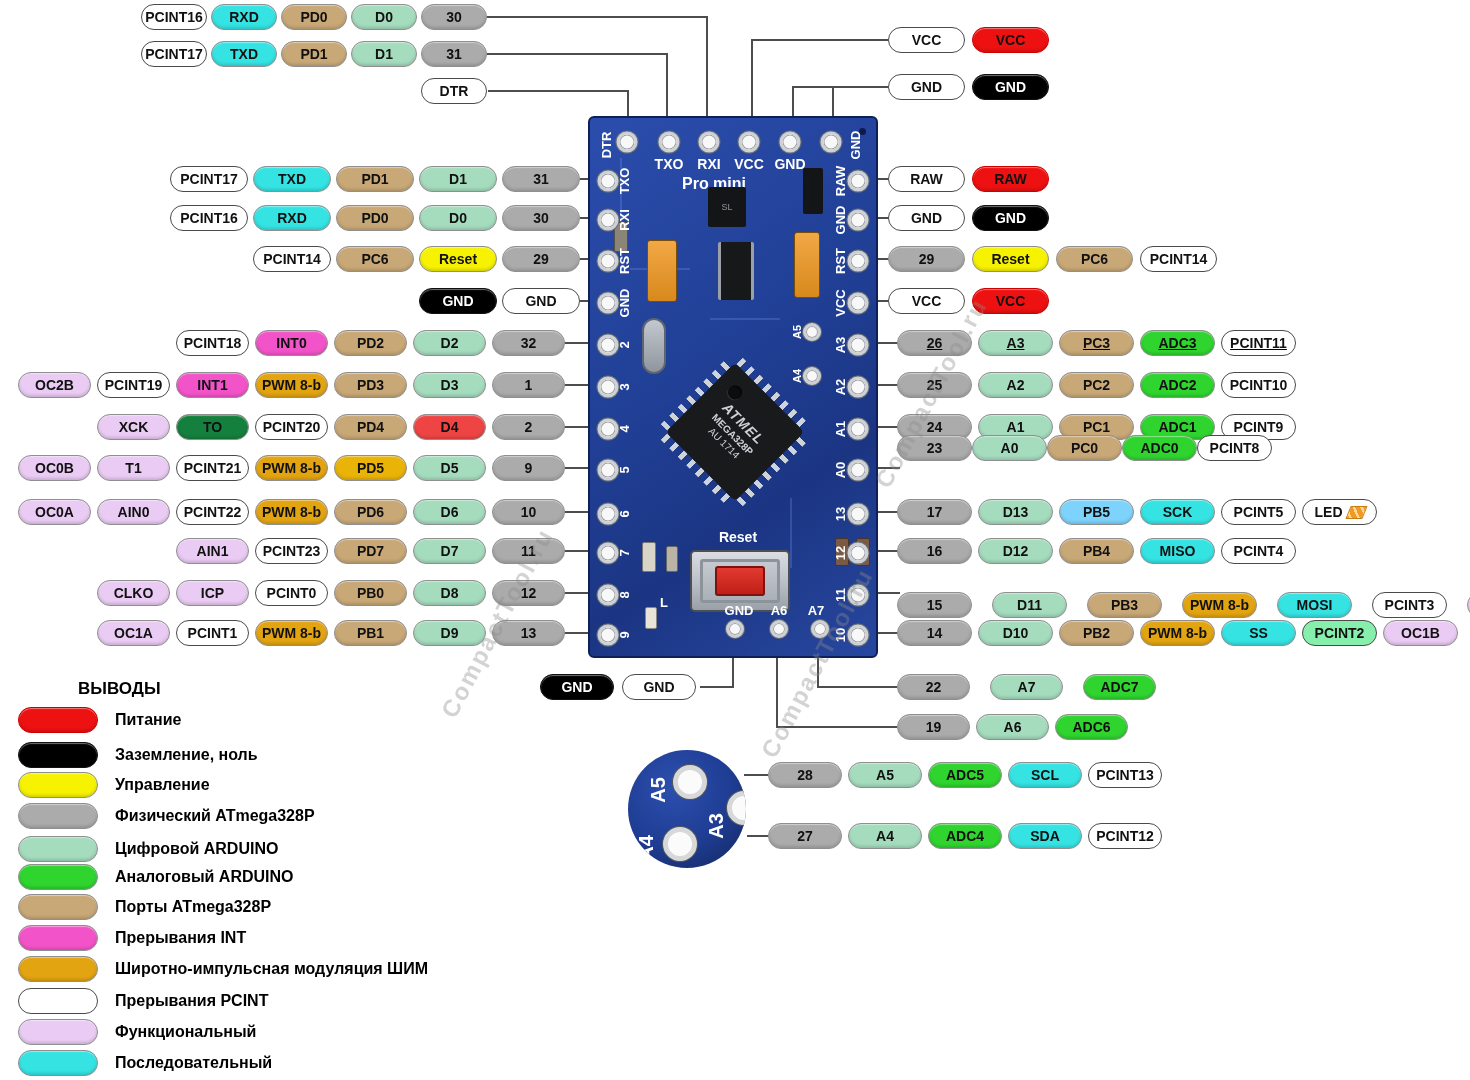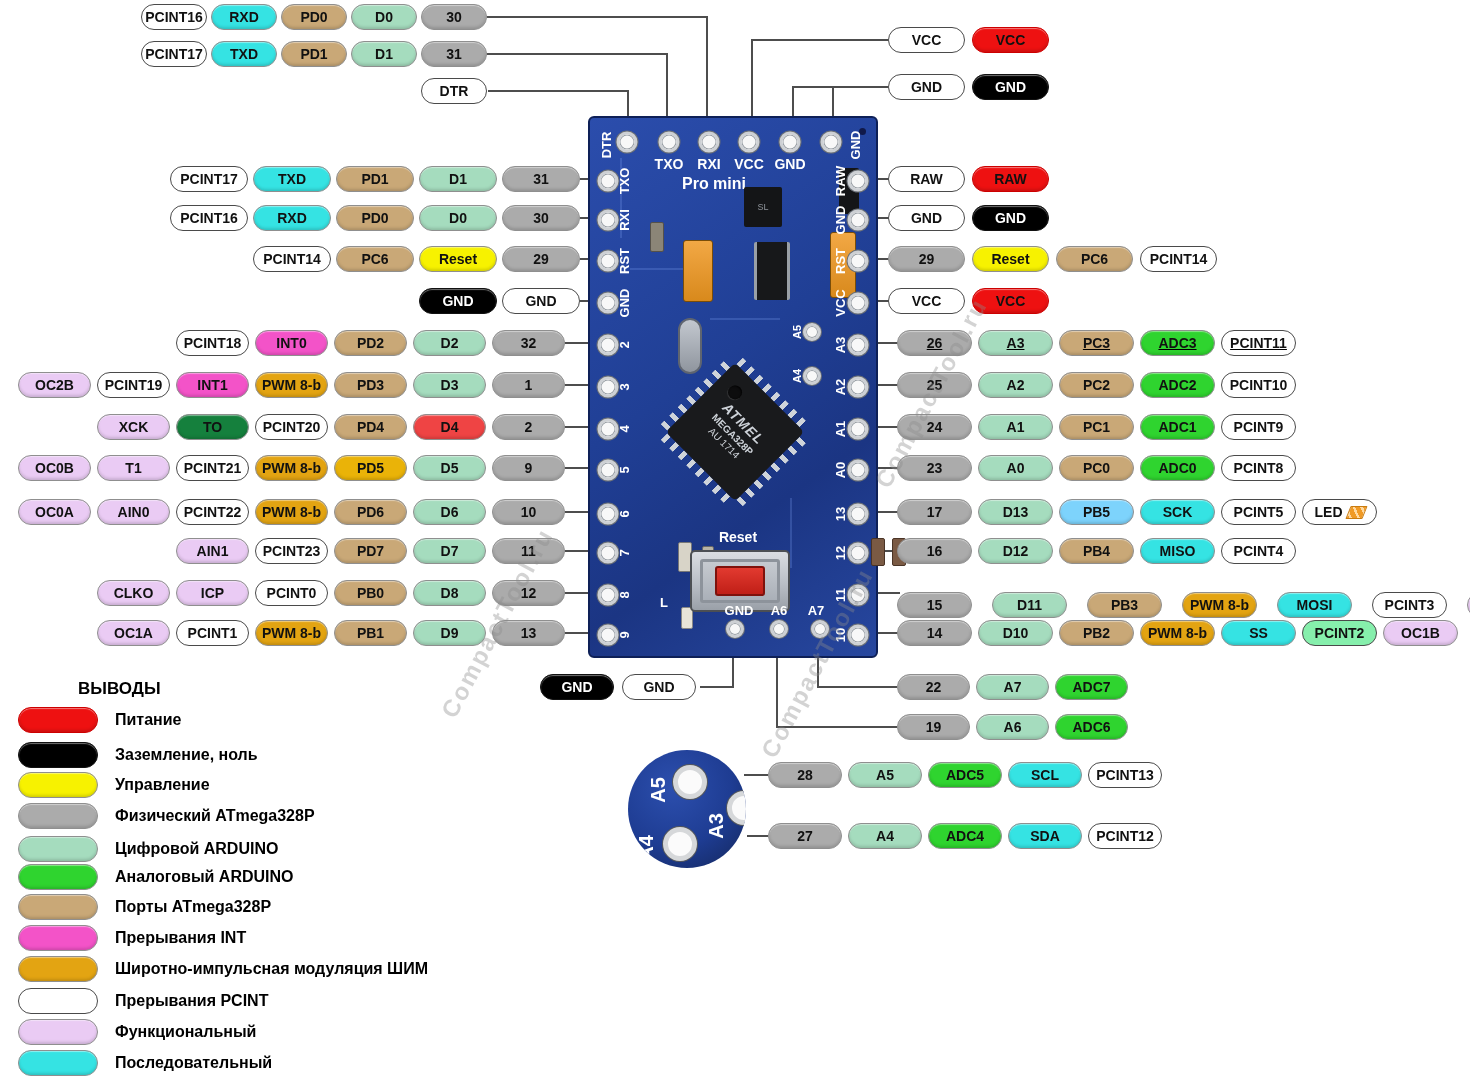--- a/index.html
+++ b/index.html
@@ -23,21 +23,21 @@
          border:2px solid #0e2057;border-radius:6px;box-sizing:border-box;}
   .trace{position:absolute;background:rgba(125,160,245,.25);}
   .hole{position:absolute;width:15px;height:15px;border-radius:50%;background:#f8f8f8;
         border:3px solid #cdd0d4;box-shadow:0 0 0 1px #6b7077, inset 0 0 0 1px #9aa0a6;
         transform:translate(-50%,-50%);}
   .hole.sm{width:12px;height:12px;border-width:3px;}
   .vlab{position:absolute;color:#fff;font-weight:bold;font-size:13px;white-space:nowrap;
         transform:translate(-50%,-50%) rotate(-90deg);}
   .hlab{position:absolute;color:#fff;font-weight:bold;font-size:14px;white-space:nowrap;
         transform:translate(-50%,-50%);}
-  .comp{position:absolute;box-sizing:border-box;margin-left:36px;}
+  .comp{position:absolute;box-sizing:border-box;}
   .chip{position:absolute;left:87px;top:256px;width:116px;height:116px;transform:rotate(45deg);}
   .pins{position:absolute;}
   .p-t{left:11px;right:11px;top:0;height:9px;background:repeating-linear-gradient(90deg,#cfd4da 0 5px,rgba(0,0,0,0) 5px 12px);}
   .p-b{left:11px;right:11px;bottom:0;height:9px;background:repeating-linear-gradient(90deg,#cfd4da 0 5px,rgba(0,0,0,0) 5px 12px);}
   .p-l{top:11px;bottom:11px;left:0;width:9px;background:repeating-linear-gradient(0deg,#cfd4da 0 5px,rgba(0,0,0,0) 5px 12px);}
   .p-r{top:11px;bottom:11px;right:0;width:9px;background:repeating-linear-gradient(0deg,#cfd4da 0 5px,rgba(0,0,0,0) 5px 12px);}
   .chip-body{position:absolute;left:9px;top:9px;right:9px;bottom:9px;background:#191a1c;border-radius:5px;
         display:flex;flex-direction:column;align-items:center;justify-content:center;color:#cdd2d8;}
   .chip-brand{font-style:italic;font-weight:bold;font-size:14px;letter-spacing:1px;}
   .chip-part{font-size:10px;font-weight:bold;margin-top:2px;}
@@ -616,21 +616,21 @@
         <div class="pill" style="width: 75px; background: rgb(201, 168, 119); border: 1.5px solid rgb(143, 143, 143);">
           <span>PC1</span>
         </div>
         <div class="pill" style="width: 75px; background: rgb(47, 212, 47); border: 1.5px solid rgb(143, 143, 143);">
           <span>ADC1</span>
         </div>
         <div class="pill" style="width: 75px; background: rgb(255, 255, 255); border: 1.5px solid rgb(74, 74, 74); box-shadow: none;">
           <span>PCINT9</span>
         </div>
       </div>
-      <div class="pin-row" style="top: 455px; gap: 6px; left: 897px; text-align: right;">
+      <div class="pin-row" style="top: 435px; left: 897px; text-align: right;">
         <div class="pill" style="width: 75px; background: rgb(171, 171, 171); border: 1.5px solid rgb(143, 143, 143);">
           <span>23</span>
         </div>
         <div class="pill" style="width: 75px; background: rgb(165, 220, 190); border: 1.5px solid rgb(143, 143, 143);">
           <span>A0</span>
         </div>
         <div class="pill" style="width: 75px; background: rgb(201, 168, 119); border: 1.5px solid rgb(143, 143, 143);">
           <span>PC0</span>
         </div>
         <div class="pill" style="width: 75px; background: rgb(47, 212, 47); border: 1.5px solid rgb(143, 143, 143);">
@@ -725,21 +725,21 @@
         </div>
       </div>
       <div class="pin-row" style="top: 674px; gap: 8px; left: 540px;">
         <div class="pill" style="width: 74px; background: rgb(0, 0, 0); border: 1.5px solid rgb(17, 17, 17); color: rgb(255, 255, 255);">
           <span>GND</span>
         </div>
         <div class="pill" style="width: 74px; background: rgb(255, 255, 255); border: 1.5px solid rgb(74, 74, 74); box-shadow: none;">
           <span>GND</span>
         </div>
       </div>
-      <div class="pin-row" style="top: 674px; gap: 6px; left: 897px;">
+      <div class="pin-row" style="top: 674px; gap: 20px; left: 897px;">
         <div class="pill" style="width: 73px; background: rgb(171, 171, 171); border: 1.5px solid rgb(143, 143, 143);">
           <span>22</span>
         </div>
         <div class="pill" style="width: 73px; background: rgb(165, 220, 190); border: 1.5px solid rgb(143, 143, 143);">
           <span>A7</span>
         </div>
         <div class="pill" style="width: 73px; background: rgb(47, 212, 47); border: 1.5px solid rgb(143, 143, 143);">
           <span>ADC7</span>
         </div>
       </div>

